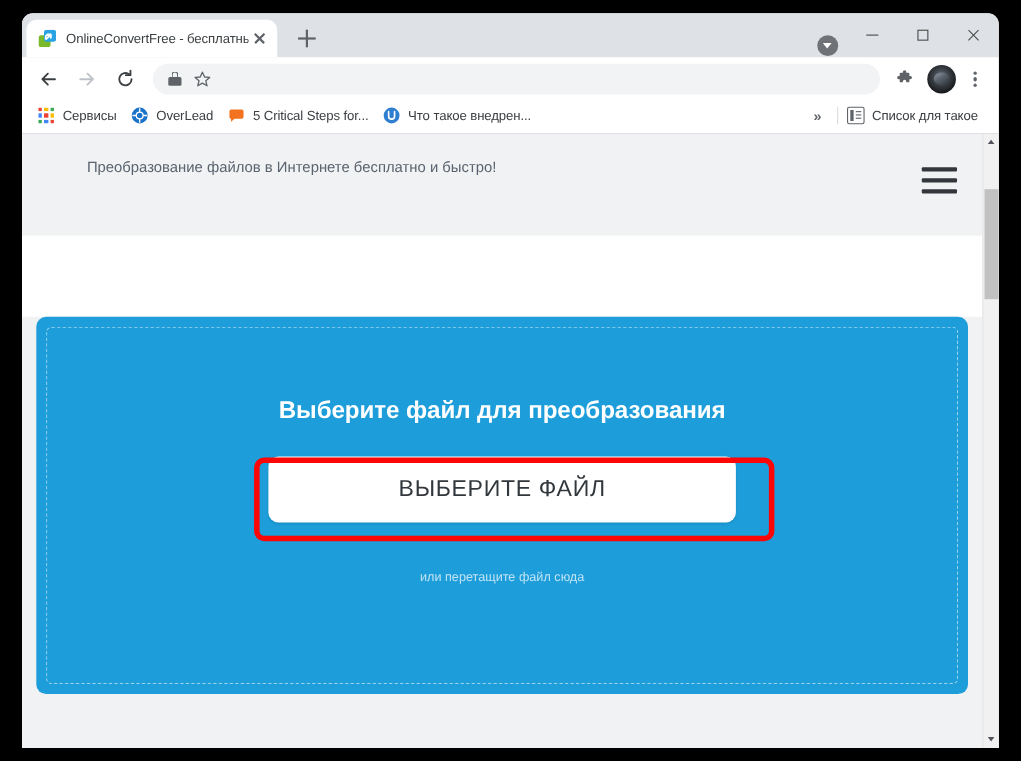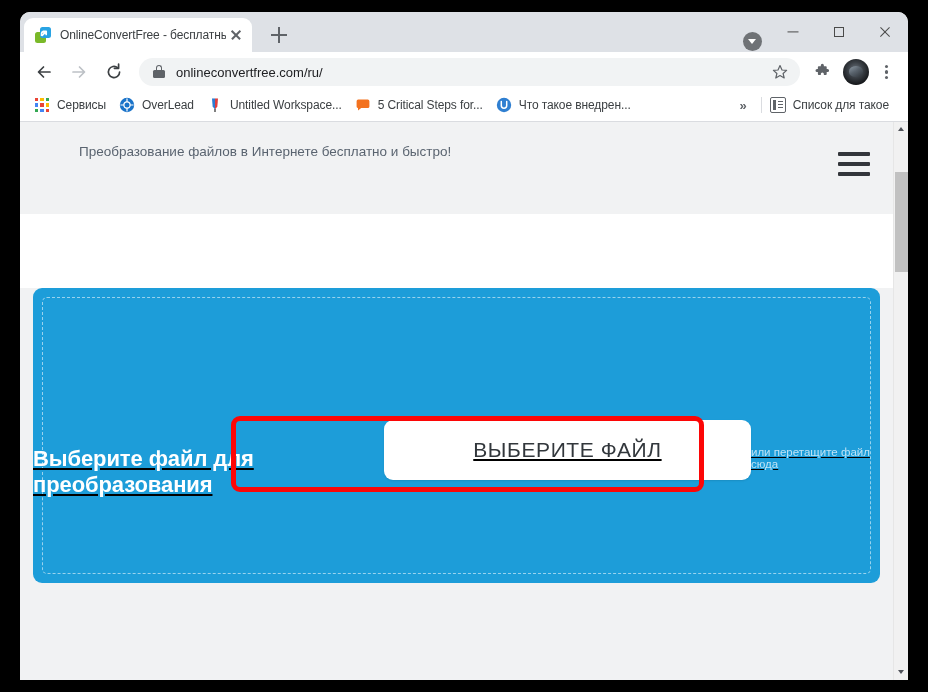--- a/index.html
+++ b/index.html
@@ -394,26 +394,26 @@
   .white-band {
     height: 74px;
     background: #ffffff;
   }
 
   .dropzone-wrap {
     padding: 0 13px;
   }
   .dropzone {
     position: relative;
-    height: 295px;
+    height: 343px;
     background: #1d9dd9;
     border-radius: 9px;
     display: flex;
+    flex-direction: column;
     align-items: center;
-    text-decoration: underline;
   }
   .dropzone-inner-border {
     position: absolute;
     left: 9px; top: 9px; right: 9px; bottom: 9px;
     border: 1.5px dashed rgba(255,255,255,0.55);
     border-radius: 5px;
     pointer-events: none;
   }
   .dz-heading {
     font-size: 22px;
@@ -556,21 +556,20 @@
           <path d="M15.6 10 A5.6 5.6 0 1 1 13.6 5.7" stroke="#3c4043" stroke-width="1.7" fill="none" stroke-linecap="round"></path>
           <path d="M14.6 2.2 L14.6 6.3 L10.4 6.3" stroke="#3c4043" stroke-width="1.7" fill="none" stroke-linecap="round" stroke-linejoin="round"></path>
         </svg>
       </div>
 
       <div class="omnibox">
         <span class="lock-icon">
           <span class="shackle"></span>
           <span class="body"></span>
         </span>
-        <span class="url-text" title="onlineconvertfree.com/ru/">onlineconvertfree.com/ru/</span>
         <span class="star-icon">
           <svg width="16" height="16" viewBox="0 0 16 16">
             <path d="M8 1.6 L10 6 L14.6 6.4 L11.1 9.5 L12.2 14 L8 11.6 L3.8 14 L4.9 9.5 L1.4 6.4 L6 6 Z" fill="none" stroke="#5f6368" stroke-width="1.2" stroke-linejoin="round"></path>
           </svg>
         </span>
       </div>
 
       <div class="tb-icon">
         <svg width="20" height="20" viewBox="0 0 20 20" style="position:absolute;left:4px;top:4px">
           <path d="M7.6 2.2 a1.6 1.6 0 0 1 3.2 0 v.9 h2.1 a.9.9 0 0 1 .9.9 v2.1 h.9 a1.6 1.6 0 0 1 0 3.2 h-.9 v2.1 a.9.9 0 0 1-.9.9 h-2.1 v-.9 a1.6 1.6 0 0 0-3.2 0 v.9 H5.4 a.9.9 0 0 1-.9-.9 V9.3 h-.9 a1.6 1.6 0 0 1 0-3.2 h.9 V4 a.9.9 0 0 1 .9-.9 h2.2 z" fill="#5f6368" transform="translate(0.6,1.2) scale(0.95)"></path>
@@ -609,31 +608,20 @@
         <span class="bm-ico">
           <svg width="16" height="16" viewBox="0 0 16 16">
             <circle cx="8" cy="8" r="7.2" fill="#1a73c9"></circle>
             <circle cx="8" cy="8" r="3.1" fill="none" stroke="#ffffff" stroke-width="1.2"></circle>
             <path d="M8 1.4 V5 M8 11 V14.6 M1.4 8 H5 M11 8 H14.6" stroke="#ffffff" stroke-width="1.2"></path>
           </svg>
         </span>
         <span class="bm-label">OverLead</span>
       </div>
 
-      <div class="bm">
-        <span class="bm-ico">
-          <svg width="16" height="16" viewBox="0 0 16 16">
-            <path d="M5 1.5 L11 1.5 L10.3 9.5 L8 12.5 L5.7 9.5 Z" fill="#e8eaed"></path>
-            <path d="M5 1.5 L8 1.5 L8 12.5 L5.7 9.5 Z" fill="#2b7cd3"></path>
-            <path d="M8 1.5 L11 1.5 L10.3 9.5 L8 12.5 Z" fill="#e03e3e"></path>
-            <rect x="7.3" y="12" width="1.4" height="3" fill="#4a4a4a"></rect>
-          </svg>
-        </span>
-        <span class="bm-label">Untitled Workspace...</span>
-      </div>
 
       <div class="bm">
         <span class="bm-ico">
           <svg width="16" height="16" viewBox="0 0 16 16">
             <path d="M1.6 4.2 a1.6 1.6 0 0 1 1.6-1.6 h9.6 a1.6 1.6 0 0 1 1.6 1.6 v5.2 a1.6 1.6 0 0 1-1.6 1.6 H6.2 L3 13.6 V11 h-.2 a1.6 1.6 0 0 1-1.2-1.6 z" fill="#f3721f"></path>
           </svg>
         </span>
         <span class="bm-label">5 Critical Steps for...</span>
       </div>
 

